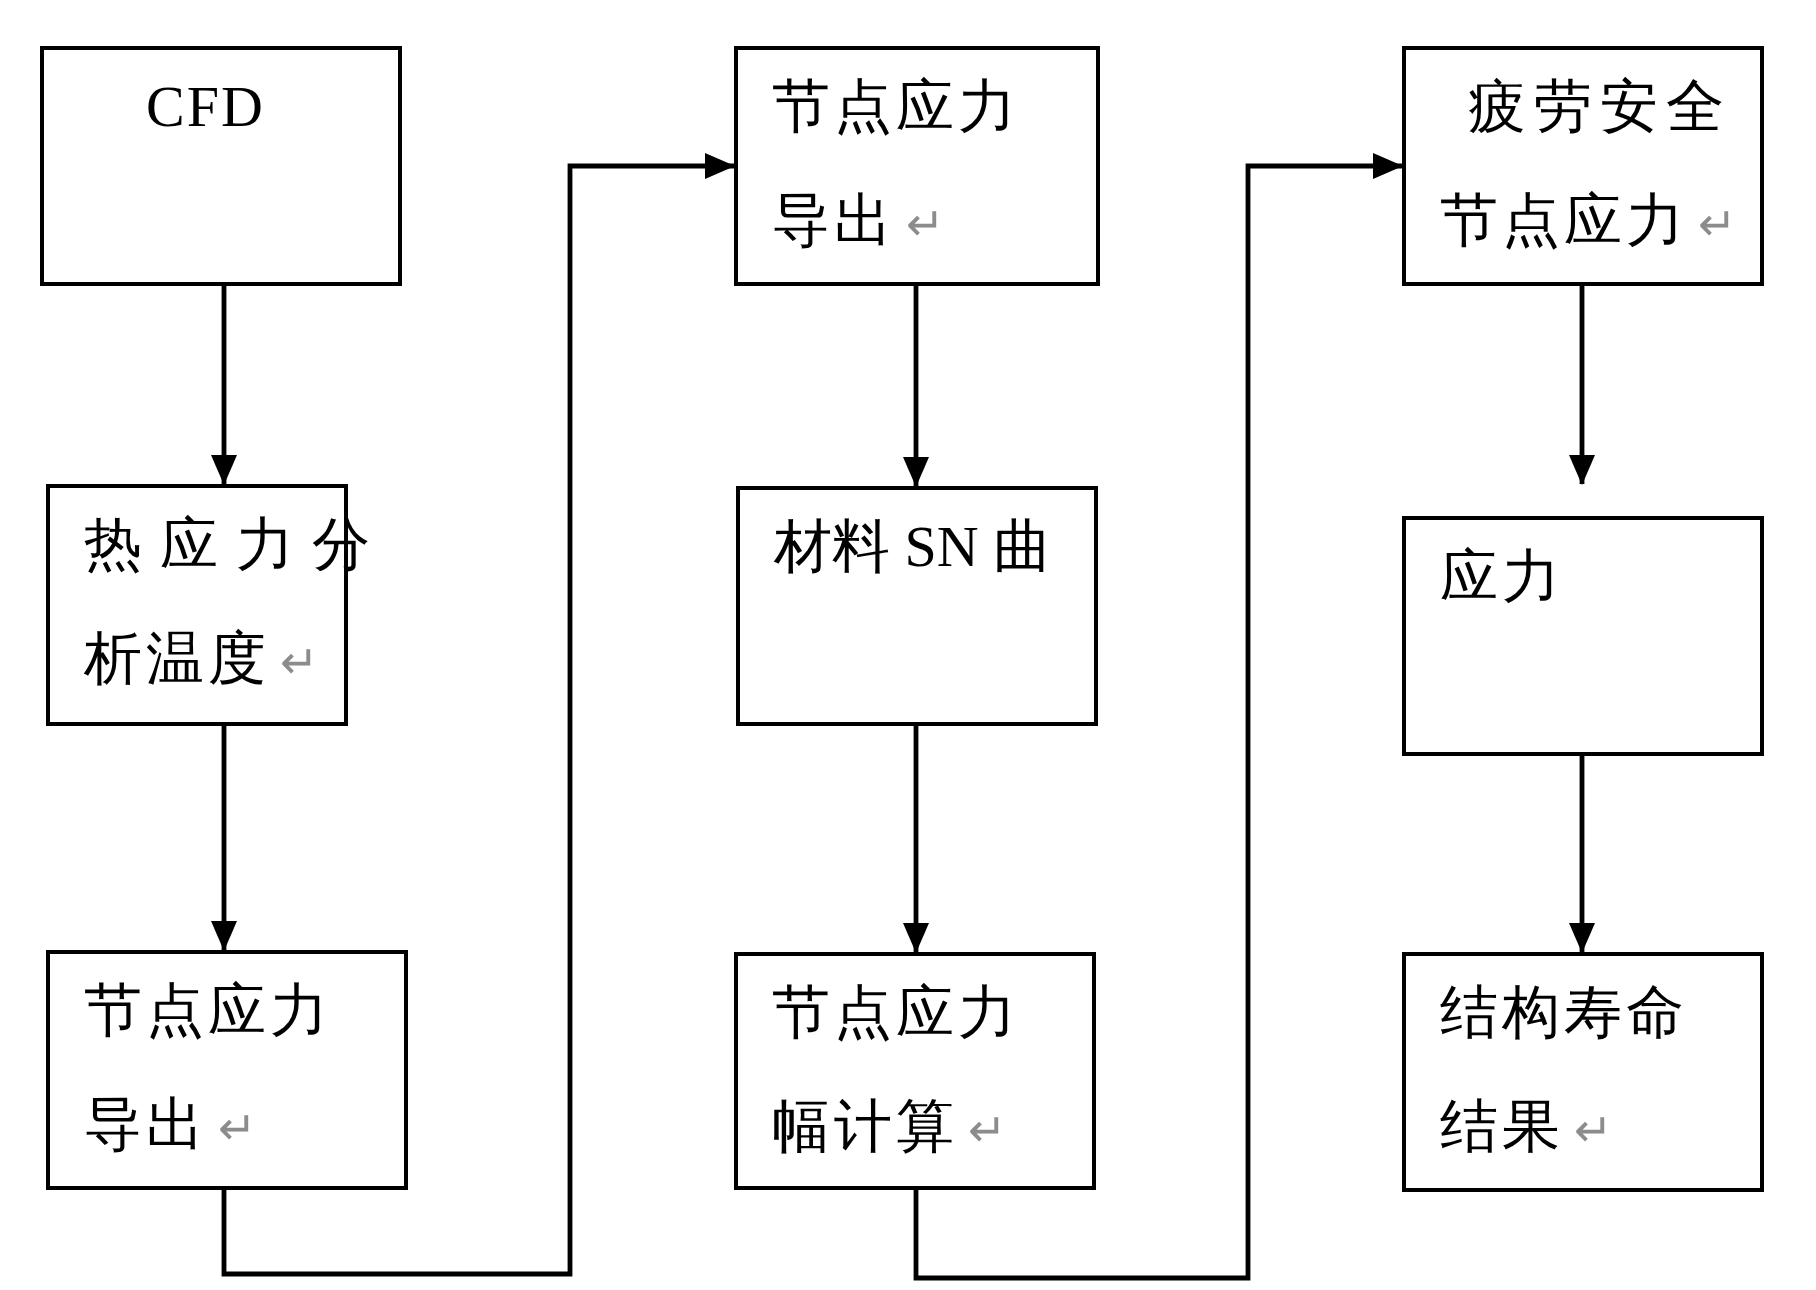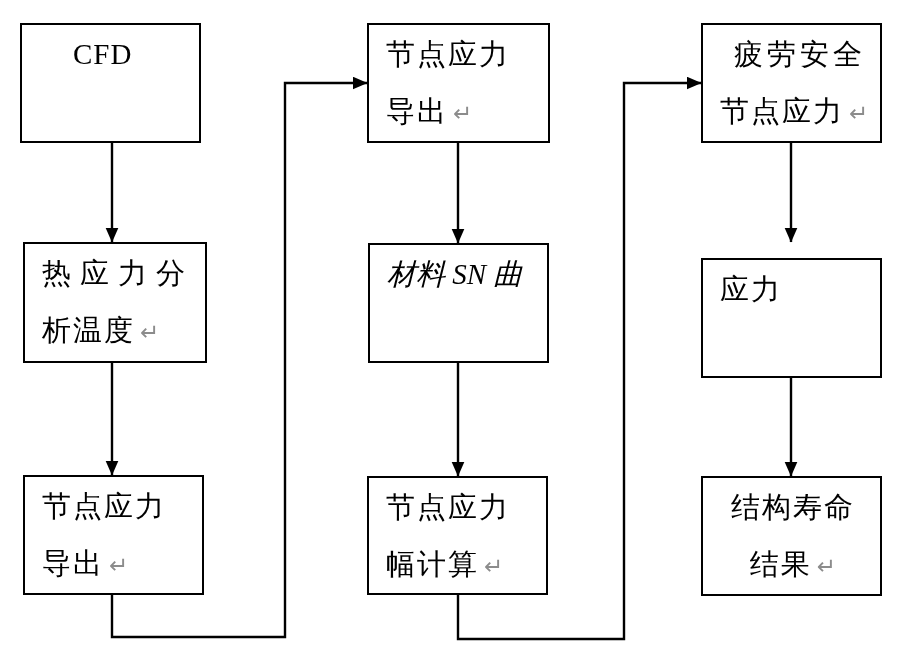--- a/index.html
+++ b/index.html
@@ -66,44 +66,44 @@
       <polyline points="458,363 458,476" class="wire" stroke="#000000" marker-end="url(#arrowhead)"></polyline>
       <polyline points="791,143 791,242" class="wire" stroke="#000000" marker-end="url(#arrowhead)"></polyline>
       <polyline points="791,362 791,476" class="wire" stroke="#000000" marker-end="url(#arrowhead)"></polyline>
       <polyline points="112,595 112,637 285,637 285,83 367,83" class="wire" stroke="#000000" marker-end="url(#arrowhead)"></polyline>
       <polyline points="458,595 458,639 624,639 624,83 701,83" class="wire" stroke="#000000" marker-end="url(#arrowhead)"></polyline>
     </svg>
   <div id="nodes">
       <div class="node k0" style="left: 20px; top: 23px; width: 181px; height: 120px;">
     <div class="ln l1">CFD</div>
   </div>
-      <div class="node k1" style="left: 23px; top: 242px; width: 184px; height: 121px;">
+      <div class="node k1" style="left: 23px; top: 242px; width: 151px; height: 121px;">
     <div class="ln l1">热应力分</div>
     <div class="ln l2"><span class="txt">析温度</span><span class="ret" style="color: rgb(140, 140, 140);">↵</span></div>
   </div>
       <div class="node k2" style="left: 23px; top: 475px; width: 181px; height: 120px;">
     <div class="ln l1">节点应力</div>
     <div class="ln l2"><span class="txt">导出</span><span class="ret" style="color: rgb(140, 140, 140);">↵</span></div>
   </div>
       <div class="node k3" style="left: 367px; top: 23px; width: 183px; height: 120px;">
     <div class="ln l1">节点应力</div>
     <div class="ln l2"><span class="txt">导出</span><span class="ret" style="color: rgb(140, 140, 140);">↵</span></div>
   </div>
-      <div class="node k4" style="left: 368px; top: 243px; width: 181px; height: 120px; font-style: italic;">
+      <div class="node k4" style="left: 368px; top: 243px; width: 181px; height: 120px;">
     <div class="ln l1">材料 SN 曲</div>
   </div>
       <div class="node k5" style="left: 367px; top: 476px; width: 181px; height: 119px;">
     <div class="ln l1">节点应力</div>
     <div class="ln l2"><span class="txt">幅计算</span><span class="ret" style="color: rgb(140, 140, 140);">↵</span></div>
   </div>
       <div class="node k6" style="left: 701px; top: 23px; width: 181px; height: 120px; text-align: right;">
     <div class="ln l1">疲劳安全</div>
     <div class="ln l2"><span class="txt">节点应力</span><span class="ret" style="color: rgb(140, 140, 140);">↵</span></div>
   </div>
       <div class="node k7" style="left: 701px; top: 258px; width: 181px; height: 120px;">
     <div class="ln l1">应力</div>
   </div>
-      <div class="node k8" style="left: 701px; top: 476px; width: 181px; height: 120px; text-align: center;">
+      <div class="node k8" style="left: 701px; top: 476px; width: 181px; height: 120px;">
     <div class="ln l1">结构寿命</div>
     <div class="ln l2"><span class="txt">结果</span><span class="ret" style="color: rgb(140, 140, 140);">↵</span></div>
   </div>
     </div>
 </div>
 
 </body></html>

